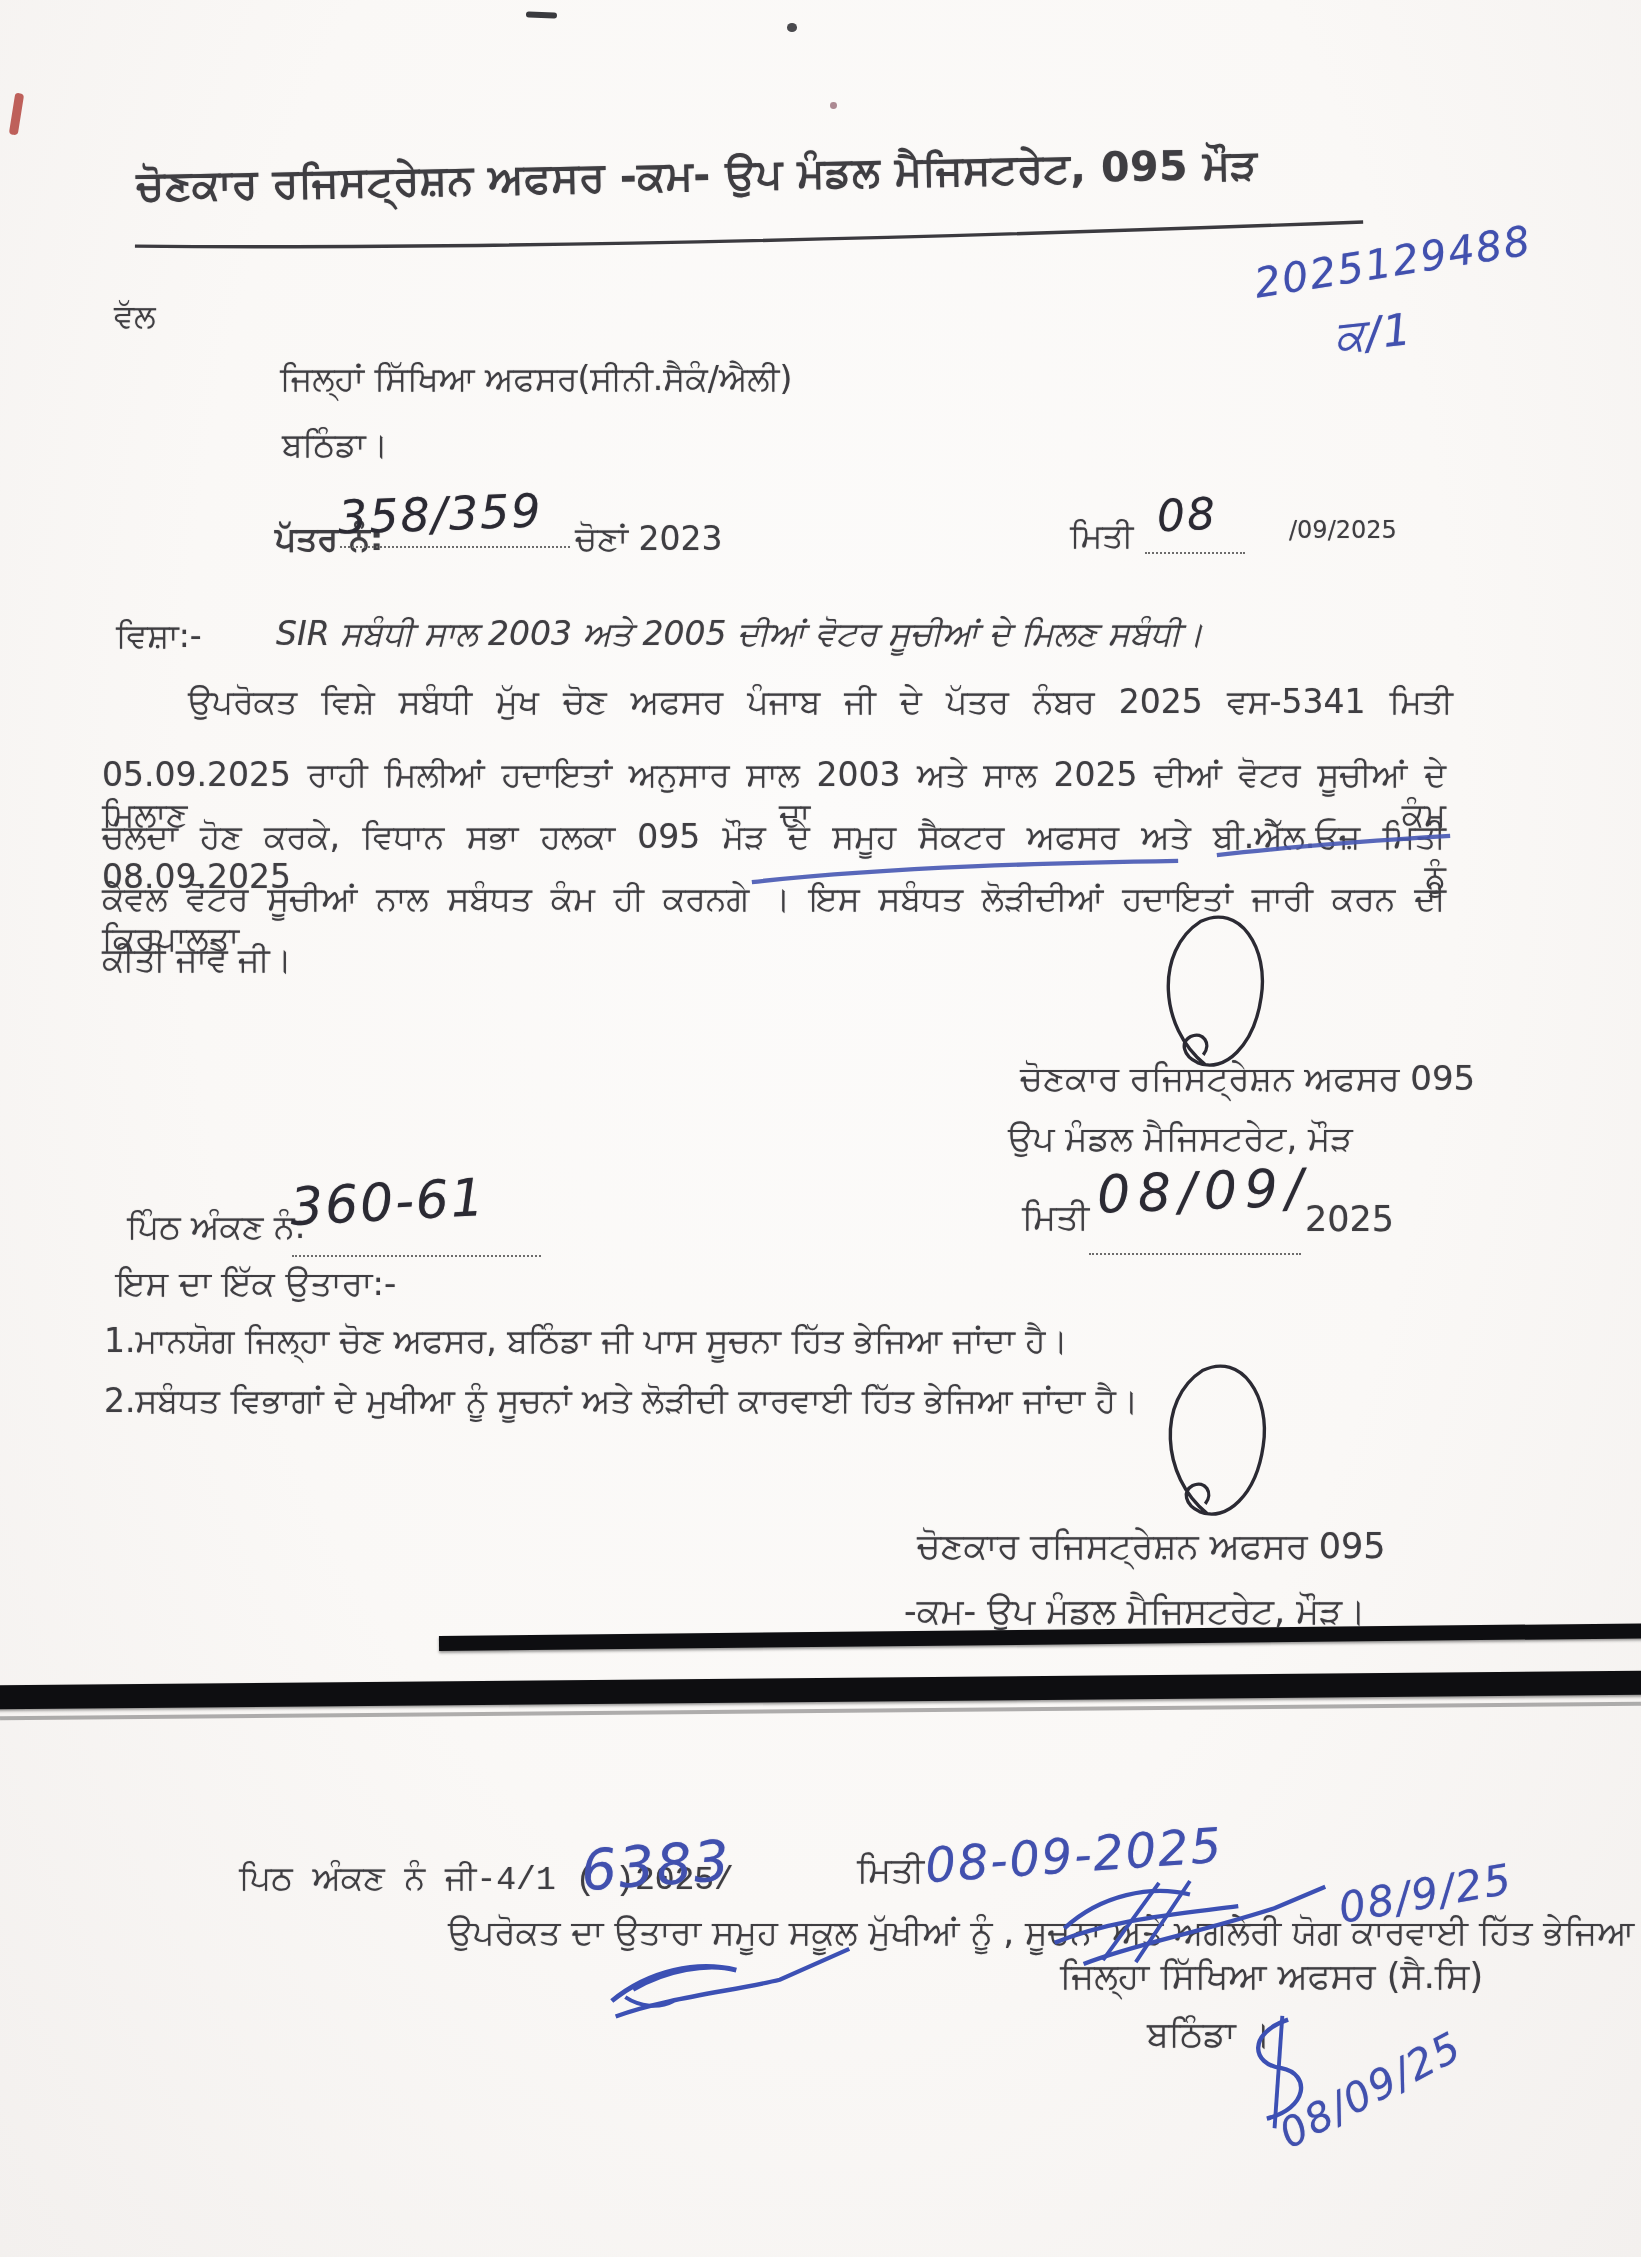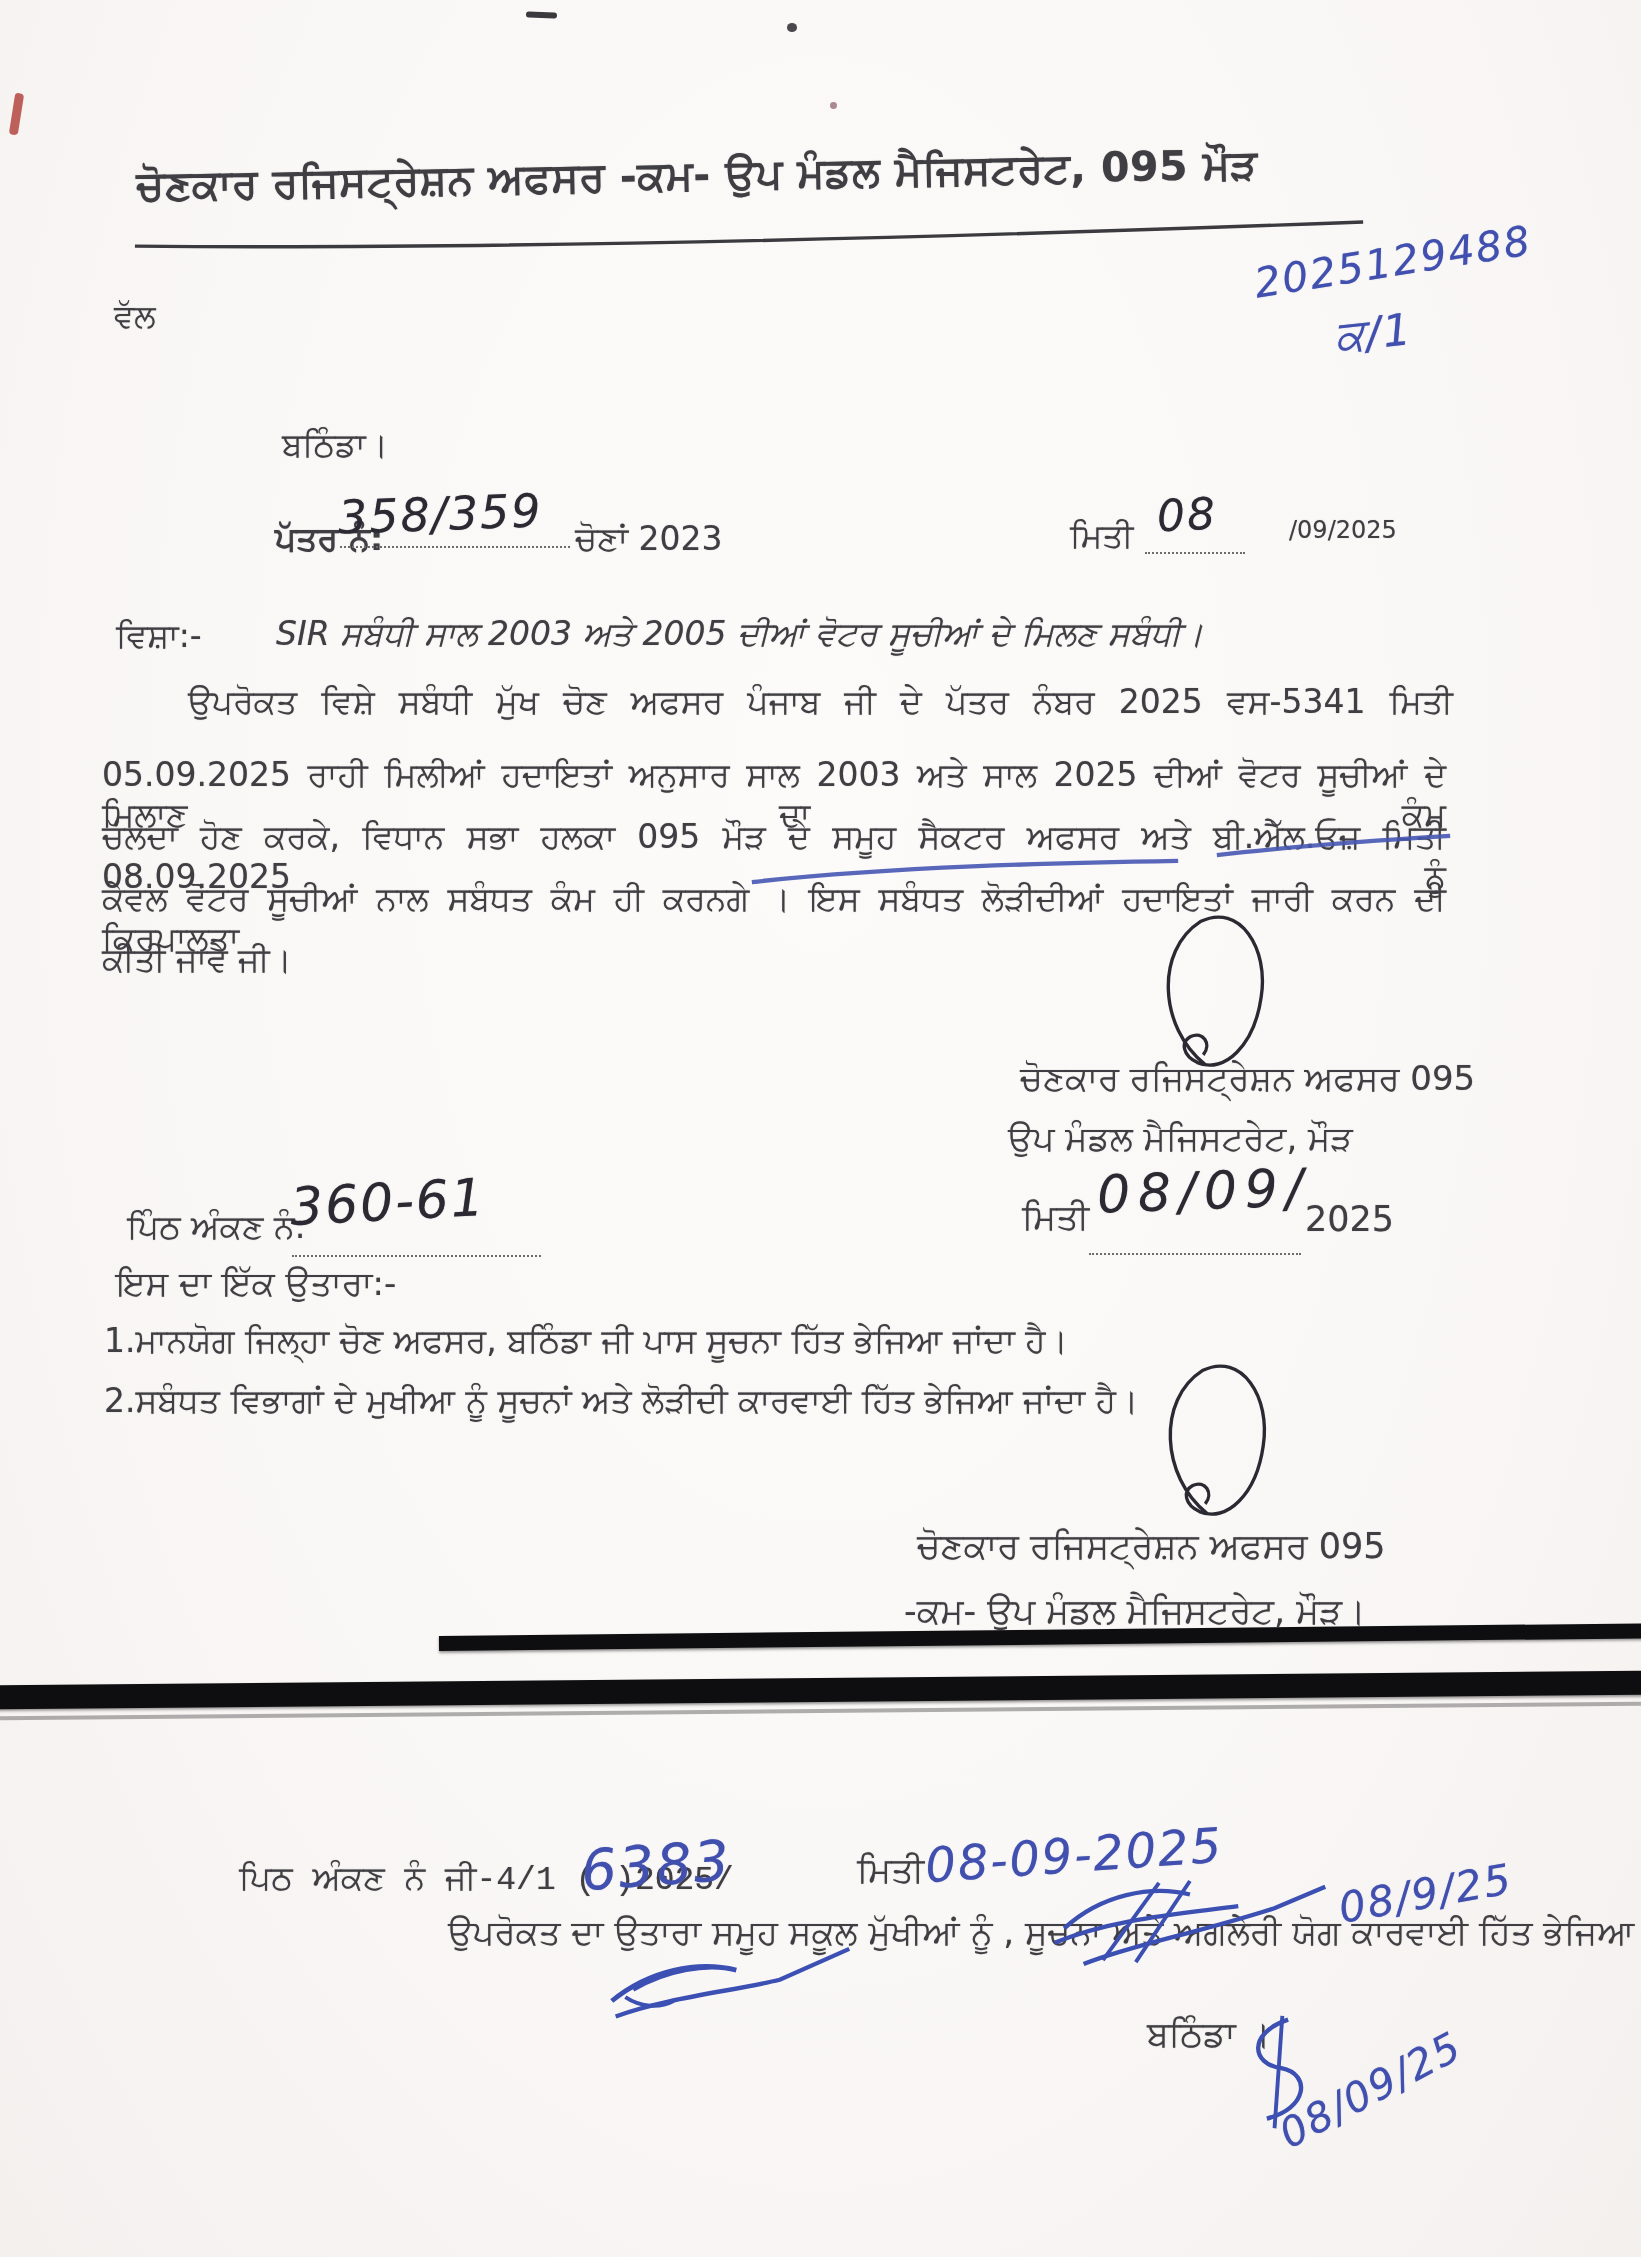--- a/index.html
+++ b/index.html
@@ -53,20 +53,21 @@
 
   <div class="abs title printed" style="left:137px;top:162px;width:1231px;">ਚੋਣਕਾਰ ਰਜਿਸਟ੍ਰੇਸ਼ਨ ਅਫਸਰ -ਕਮ- ਉਪ ਮੰਡਲ ਮੈਜਿਸਟਰੇਟ, 095 ਮੌੜ</div>
   <svg class="abs" style="left:133px;top:220px;" width="1234" height="31" viewBox="0 0 1278 32">
     <path d="M2,27 C 420,31 900,16 1274,2" stroke="#3b3a3f" stroke-width="3.5" fill="none"></path>
   </svg>
 
   <div class="abs hwB" style="left:1253px;top:238px;font-size:41px;transform:rotate(-9deg);">2025129488</div>
   <div class="abs hwB" style="left:1334px;top:307px;font-size:44px;transform:rotate(-6deg);">ਕ/1</div>
 
   <div class="abs printed" style="left:114px;top:297px;font-size:32px;">ਵੱਲ</div>
+  <div class="abs printed" style="left:280px;top:359px;font-size:33px;">ਜਿਲ੍ਹਾਂ ਸਿੱਖਿਆ ਅਫਸਰ(ਸੀਨੀ.ਸੈਕੰ/ਐਲੀ)</div>
   <div class="abs printed" style="left:282px;top:425px;font-size:33px;">ਬਠਿੰਡਾ।</div>
 
   <div class="abs printed" style="left:275px;top:519px;font-size:33px;font-weight:bold;">ਪੱਤਰ ਨੰ:</div>
   <div class="abs leader" style="left:340px;top:546px;width:230px;"></div>
   <div class="abs hwK" style="left:338px;top:487px;font-size:46px;transform:rotate(-2deg);">358/359</div>
   <div class="abs printed" style="left:575px;top:519px;font-size:33px;">ਚੋਣਾਂ 2023</div>
 
   <div class="abs printed" style="left:1070px;top:516px;font-size:33px;">ਮਿਤੀ</div>
   <div class="abs leader" style="left:1145px;top:552px;width:100px;"></div>
   <div class="abs hwK" style="left:1157px;top:489px;font-size:44px;transform:rotate(-3deg);">08</div>
@@ -134,20 +135,21 @@
   </svg>
 
   <svg class="abs" style="left:1043px;top:1875px;" width="290" height="97" viewBox="0 0 300 100">
     <path d="M22,55 C 60,20 112,10 152,20" stroke="#3c50b4" stroke-width="4.5" fill="none"></path>
     <path d="M12,70 C 72,45 142,40 202,32" stroke="#3c50b4" stroke-width="4.5" fill="none"></path>
     <path d="M120,8 L 62,88 M 152,6 L 96,90" stroke="#3c50b4" stroke-width="4" fill="none"></path>
     <path d="M42,92 C 92,72 160,60 240,34 L 292,12" stroke="#3c50b4" stroke-width="4.5" fill="none"></path>
   </svg>
   <div class="abs hwB" style="left:1338px;top:1869px;font-size:42px;transform:rotate(-10deg);">08/9/25</div>
 
+  <div class="abs printed" style="left:1060px;top:1956px;font-size:35px;">ਜਿਲ੍ਹਾ ਸਿੱਖਿਆ ਅਫਸਰ (ਸੈ.ਸਿ)</div>
   <div class="abs printed" style="left:1147px;top:2014px;font-size:35px;">ਬਠਿੰਡਾ ।</div>
 
   <svg class="abs" style="left:1228px;top:2010px;" width="97" height="126" viewBox="0 0 100 130">
     <path d="M62,10 C 20,24 24,56 55,60 C 86,66 82,102 40,112" stroke="#3c50b4" stroke-width="4.5" fill="none"></path>
     <path d="M56,6 L 48,122" stroke="#3c50b4" stroke-width="4" fill="none"></path>
   </svg>
   <div class="abs hwB" style="left:1271px;top:2066px;font-size:41px;transform:rotate(-28deg);">08/09/25</div>
 
 </div>
 

